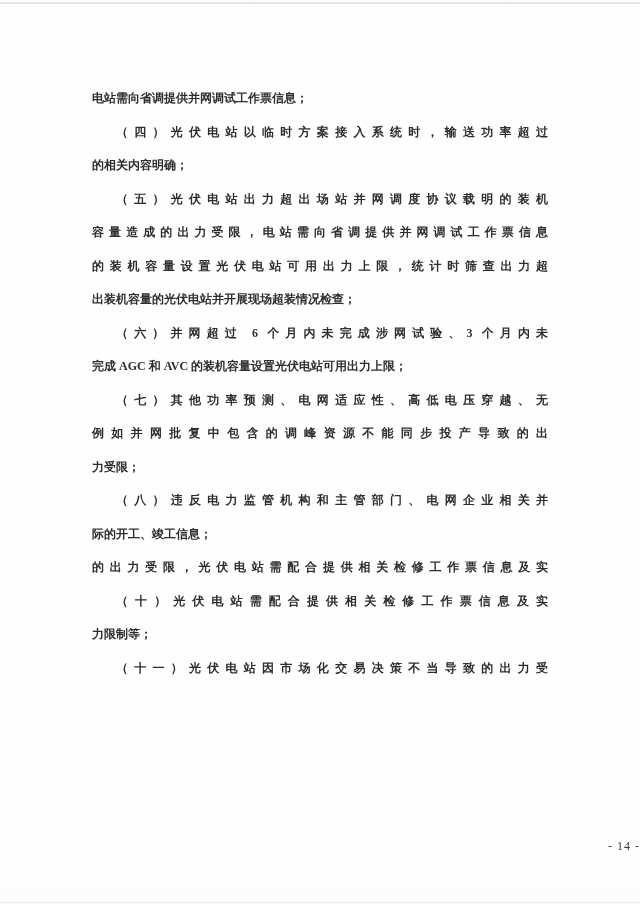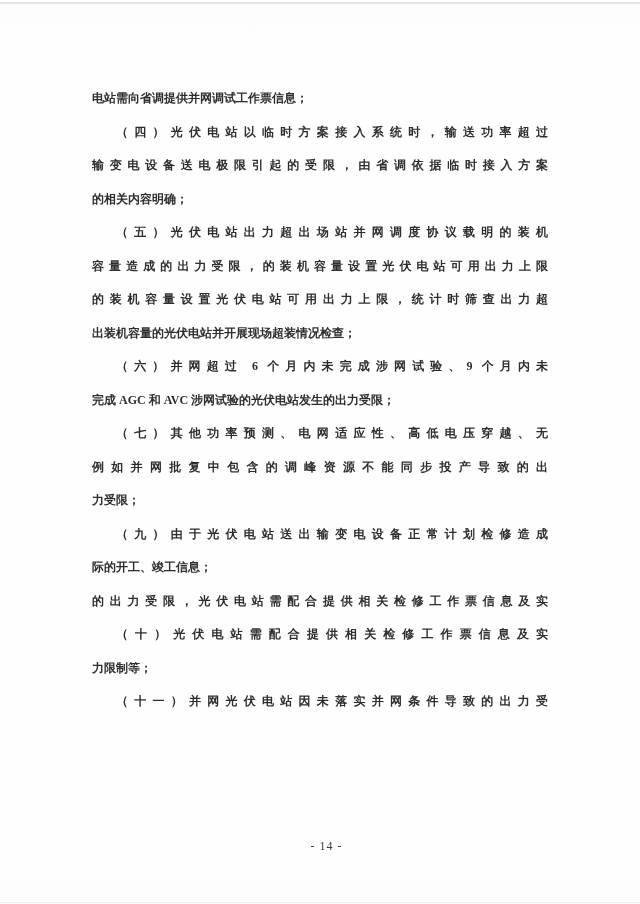--- a/index.html
+++ b/index.html
@@ -61,64 +61,63 @@
     word-break: keep-all;
   }
   .line.indent {
     text-indent: 2em;
   }
   .footer {
     position: absolute;
     top: 836px;
     left: 0;
     width: 100%;
-    text-align: center;
+    text-align: right;
     padding-left: 13px;
   }
   .page-number {
     font-size: 12px;
     color: #3a3a3a;
     letter-spacing: 1px;
   }
 </style>
 </head>
 <body>
 
 <div class="page">
   <div class="scan-artifact-top"></div>
 
   <div class="content">
 
     <div class="line">电站需向省调提供并网调试工作票信息；</div>
 
     <div class="line indent jfull">（四）光伏电站以临时方案接入系统时，输送功率超过</div>
-    <div class="line jfull">输变电设备送电极限引起的受限，由省调依据临时接入方案</div>
     <div class="line">的相关内容明确；</div>
 
     <div class="line indent jfull">（五）光伏电站出力超出场站并网调度协议载明的装机</div>
-    <div class="line jfull">容量造成的出力受限，的装机容量设置光伏电站可用出力上限</div>
+    <div class="line jfull">容量造成的出力受限，电站需向省调提供并网调试工作票信息</div>
     <div class="line jfull">的装机容量设置光伏电站可用出力上限，统计时筛查出力超</div>
     <div class="line">出装机容量的光伏电站并开展现场超装情况检查；</div>
 
-    <div class="line indent jfull">（六）并网超过 6 个月内未完成涉网试验、9 个月内未</div>
-    <div class="line">完成 AGC 和 AVC 涉网试验的光伏电站发生的出力受限；</div>
+    <div class="line indent jfull">（六）并网超过 6 个月内未完成涉网试验、3 个月内未</div>
+    <div class="line">完成 AGC 和 AVC 的装机容量设置光伏电站可用出力上限；</div>
 
     <div class="line indent jfull">（七）其他功率预测、电网适应性、高低电压穿越、无</div>
     <div class="line jfull">例如并网批复中包含的调峰资源不能同步投产导致的出</div>
     <div class="line">力受限；</div>
 
+    <div class="line indent jfull">（八）违反电力监管机构和主管部门、电网企业相关并</div>
 
-    <div class="line indent jfull">（九）由于光伏电站送出输变电设备正常计划检修造成</div>
     <div class="line">际的开工、竣工信息；</div>
     <div class="line jfull">的出力受限，光伏电站需配合提供相关检修工作票信息及实</div>
 
     <div class="line indent jfull">（十）光伏电站需配合提供相关检修工作票信息及实</div>
     <div class="line">力限制等；</div>
 
-    <div class="line indent jfull">（十一）并网光伏电站因未落实并网条件导致的出力受</div>
+    <div class="line indent jfull">（十一）光伏电站因市场化交易决策不当导致的出力受</div>
   </div>
 
   <div class="footer">
     <span class="page-number">- 14 -</span>
   </div>
 
   <div class="scan-artifact-bottom"></div>
 </div>
 
 </body></html>

